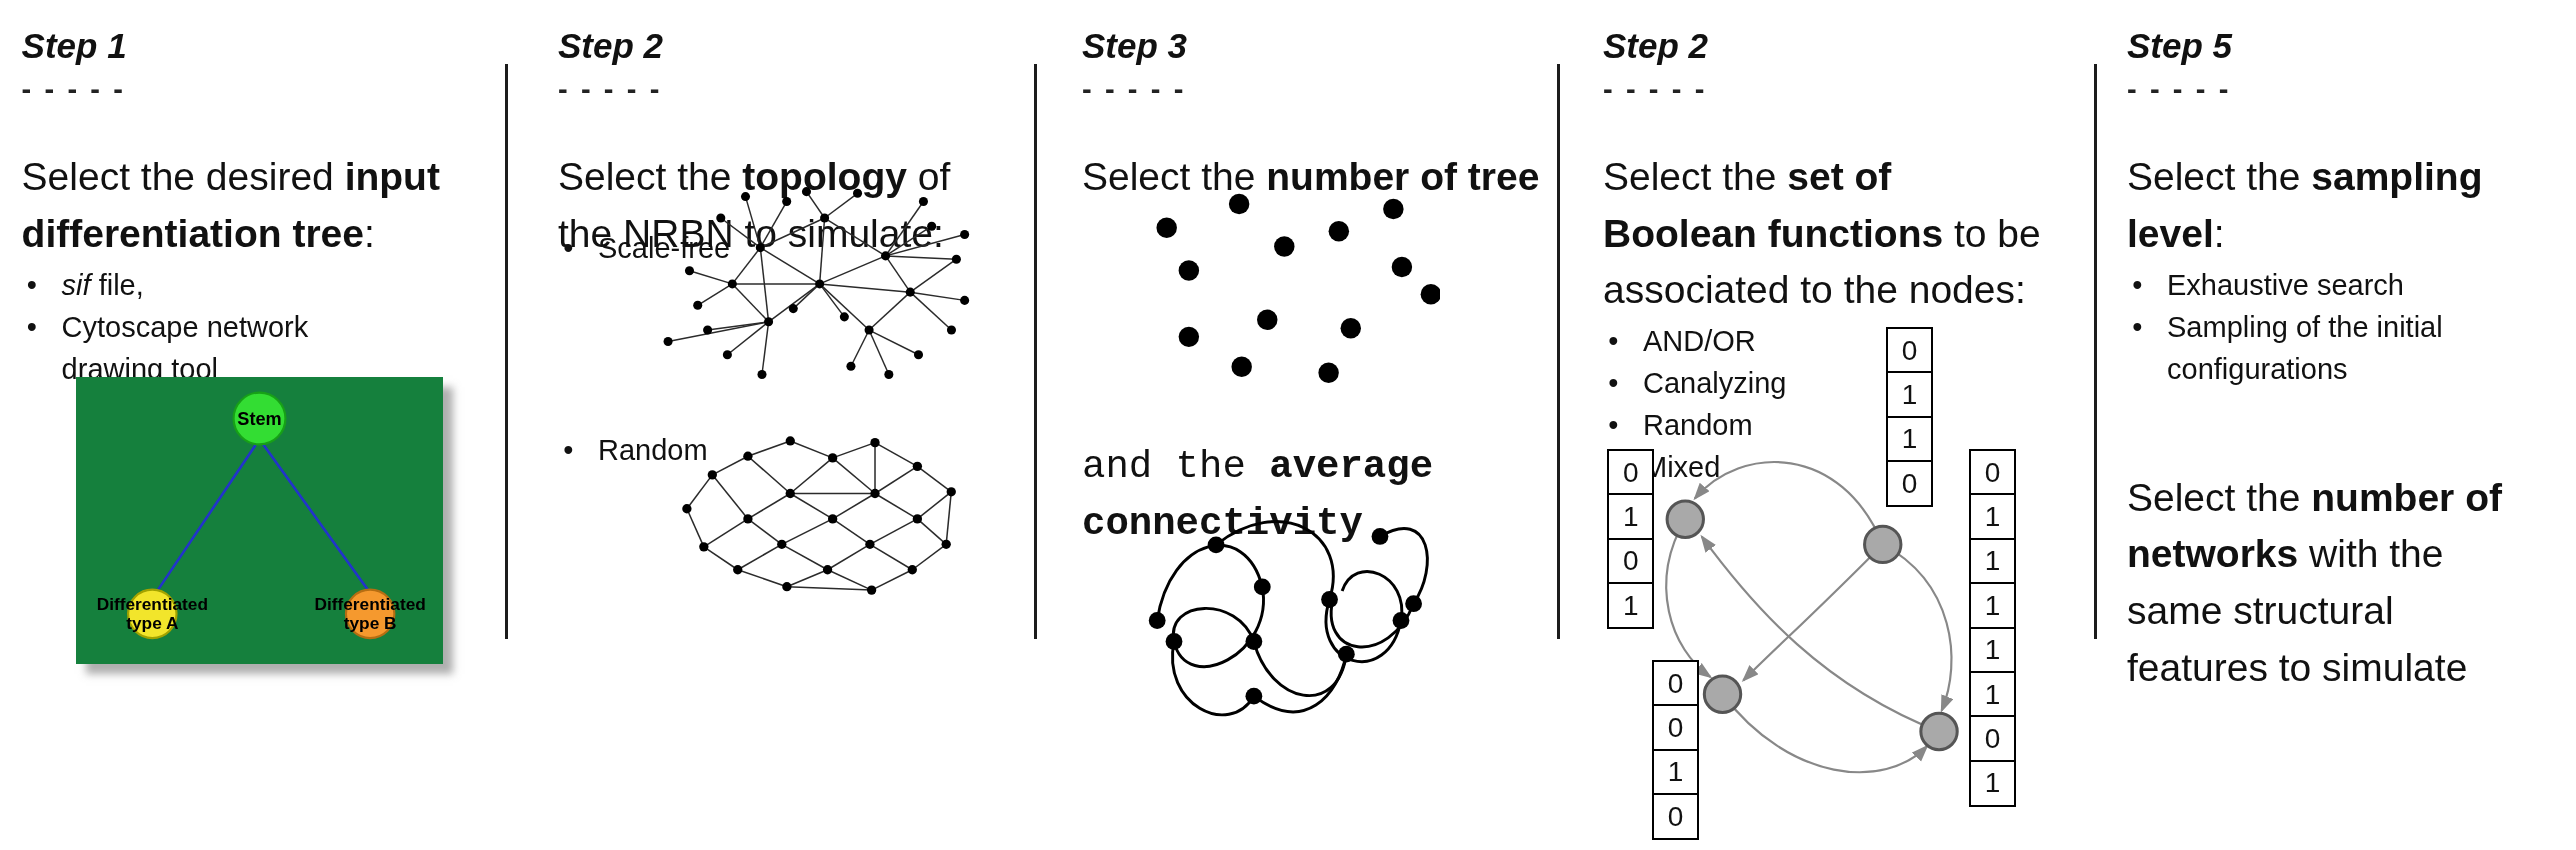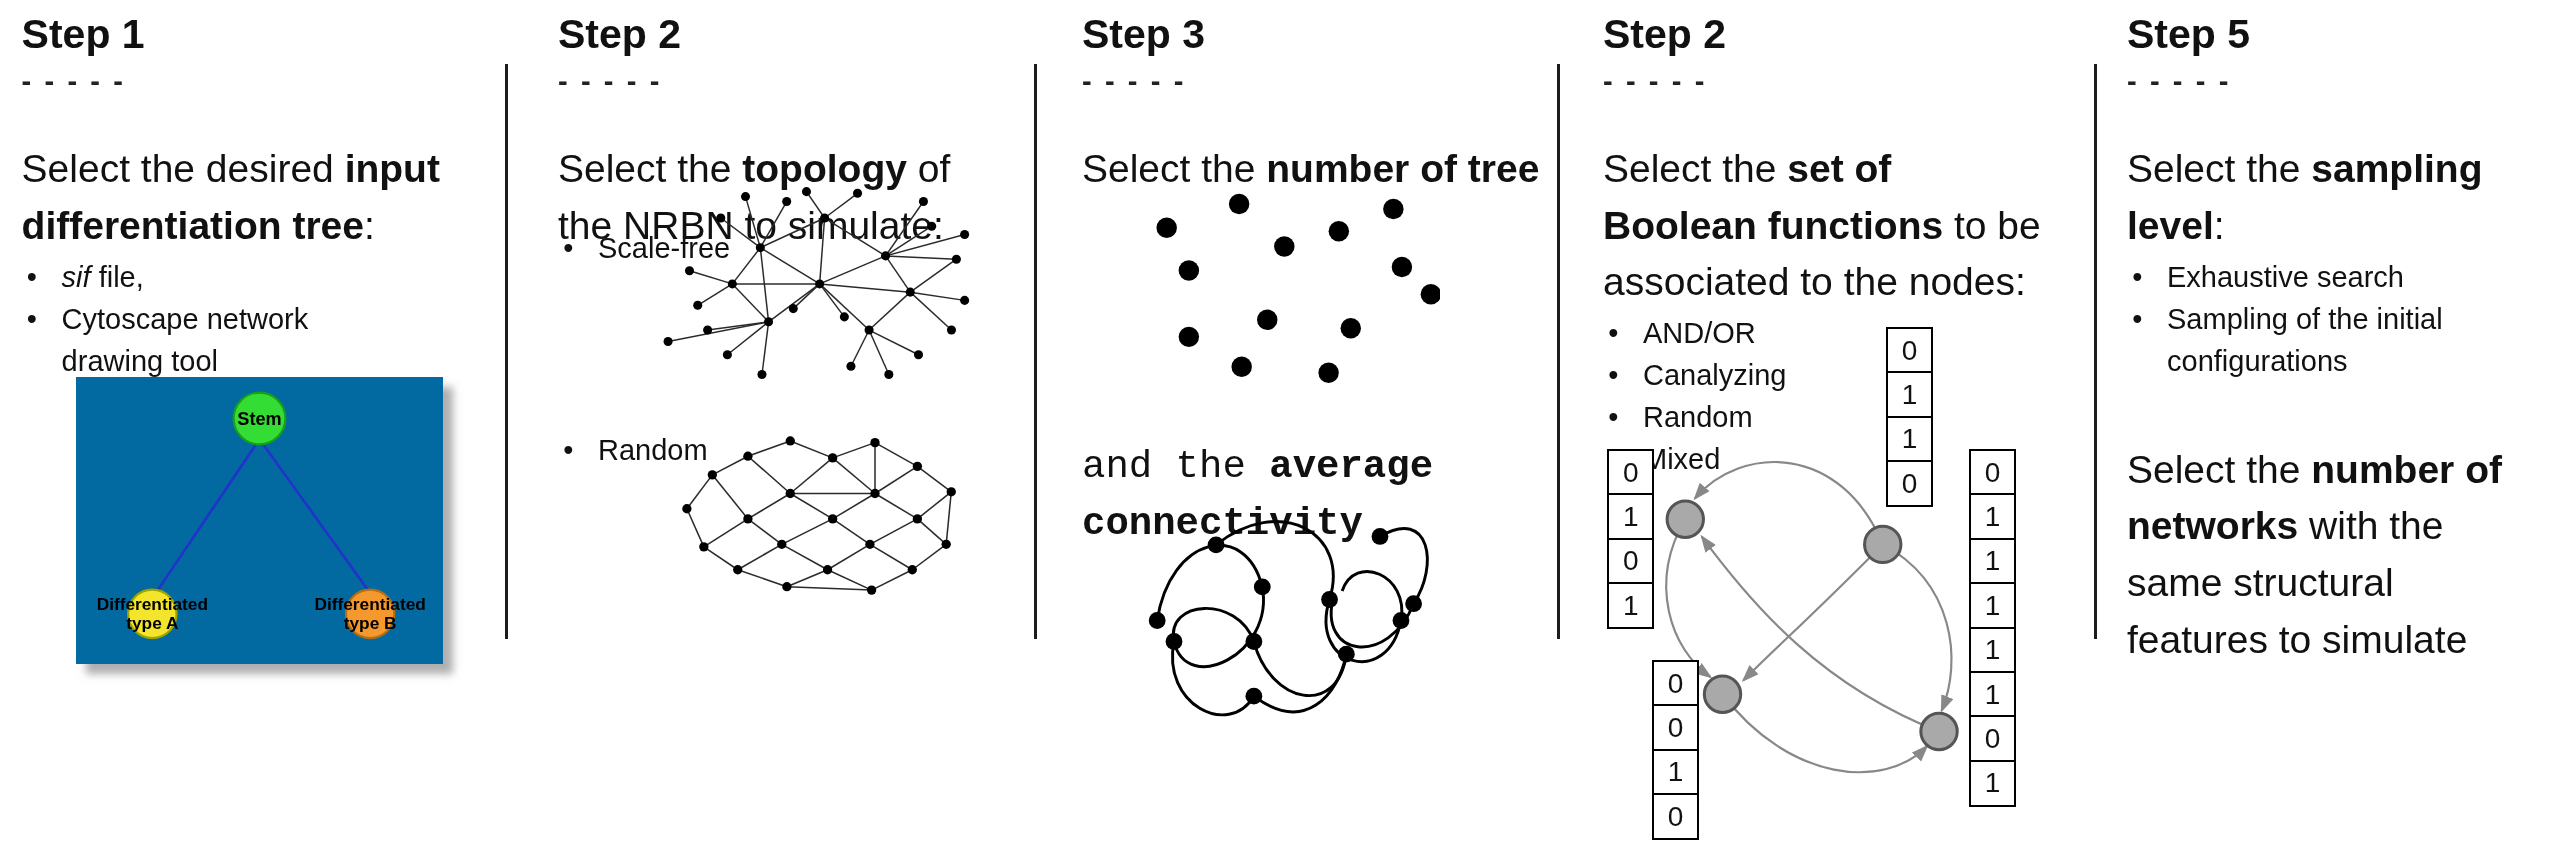--- a/index.html
+++ b/index.html
@@ -6,35 +6,35 @@
   html,body { width:2576px; height:851px; }
   body {
     font-family:"Liberation Sans","DejaVu Sans",sans-serif;
     background:#ffffff; color:#111; overflow:hidden;
   }
   .canvas { position:relative; width:2576px; height:851px; background:#fff; overflow:hidden; }
 
   .divider { position:absolute; top:64px; width:2.6px; height:575px; background:#1c1c1c; }
 
   .col { position:absolute; top:0; }
-  .step-title { font-size:41px; font-weight:700; margin-top:11px; }
+  .step-title { font-size:35px; font-weight:700; margin-top:26px;font-style:italic; }
   .dashes { font-size:29px; font-weight:700; margin-top:7px; letter-spacing:2.6px; color:#222; }
   .para { font-size:39px; line-height:1.45; margin-top:43px; }
   .para b { font-weight:700; }
   .bullets { margin-top:1.7px; }
   .bullet { display:flex; align-items:flex-start; font-size:29px; line-height:1.45; }
   .bullet .glyph { flex:0 0 40px; padding-left:5.2px; }
   .bullet .btext { flex:1; }
   .narrow .btext { max-width:346px; }
   .abs-bullet { position:absolute; left:0; width:294px; }
   .abs-para { position:absolute; left:0; margin-top:6px;font-family:Liberation Mono, monospace; }
 
   
   .tree-wrap { position:absolute; left:54px; top:377px; width:367px; height:287px;
-               background:#0369a1; box-shadow:10.4px 10.4px 7.8px rgba(110,110,110,0.55); }
+               background:#15803d; box-shadow:10.4px 10.4px 7.8px rgba(110,110,110,0.55); }
   .tree-wrap svg { display:block; }
   .tree-edge { stroke:#2233cc; stroke-width:3; }
   .tnode { stroke-width:2.5; }
   .tnode-label { font-family:"Liberation Sans",sans-serif; font-weight:700; font-size:20px;
                  text-anchor:middle; fill:#000; }
   .stem-label { font-size:21px; }
 
   
   .figsvg { position:absolute; }
   svg.net line { stroke:#2b2b2b; stroke-width:1.8; }
@@ -368,17 +368,17 @@
     <div class="bullets">
       <div class="bullet">
         <span class="glyph">•</span>
         <div class="btext">Exhaustive search</div>
       </div>
       <div class="bullet">
         <span class="glyph">•</span>
         <div class="btext">Sampling of the initial configurations</div>
       </div>
     </div>
-    <div class="para" style="margin-top:60px"><span>Select the </span><b>number of networks</b><span> with the same structural features to simulate</span></div>
+    <div class="para" style="margin-top:80px"><span>Select the </span><b>number of networks</b><span> with the same structural features to simulate</span></div>
   </div>
 
 </div>
 
 
 </body></html>

